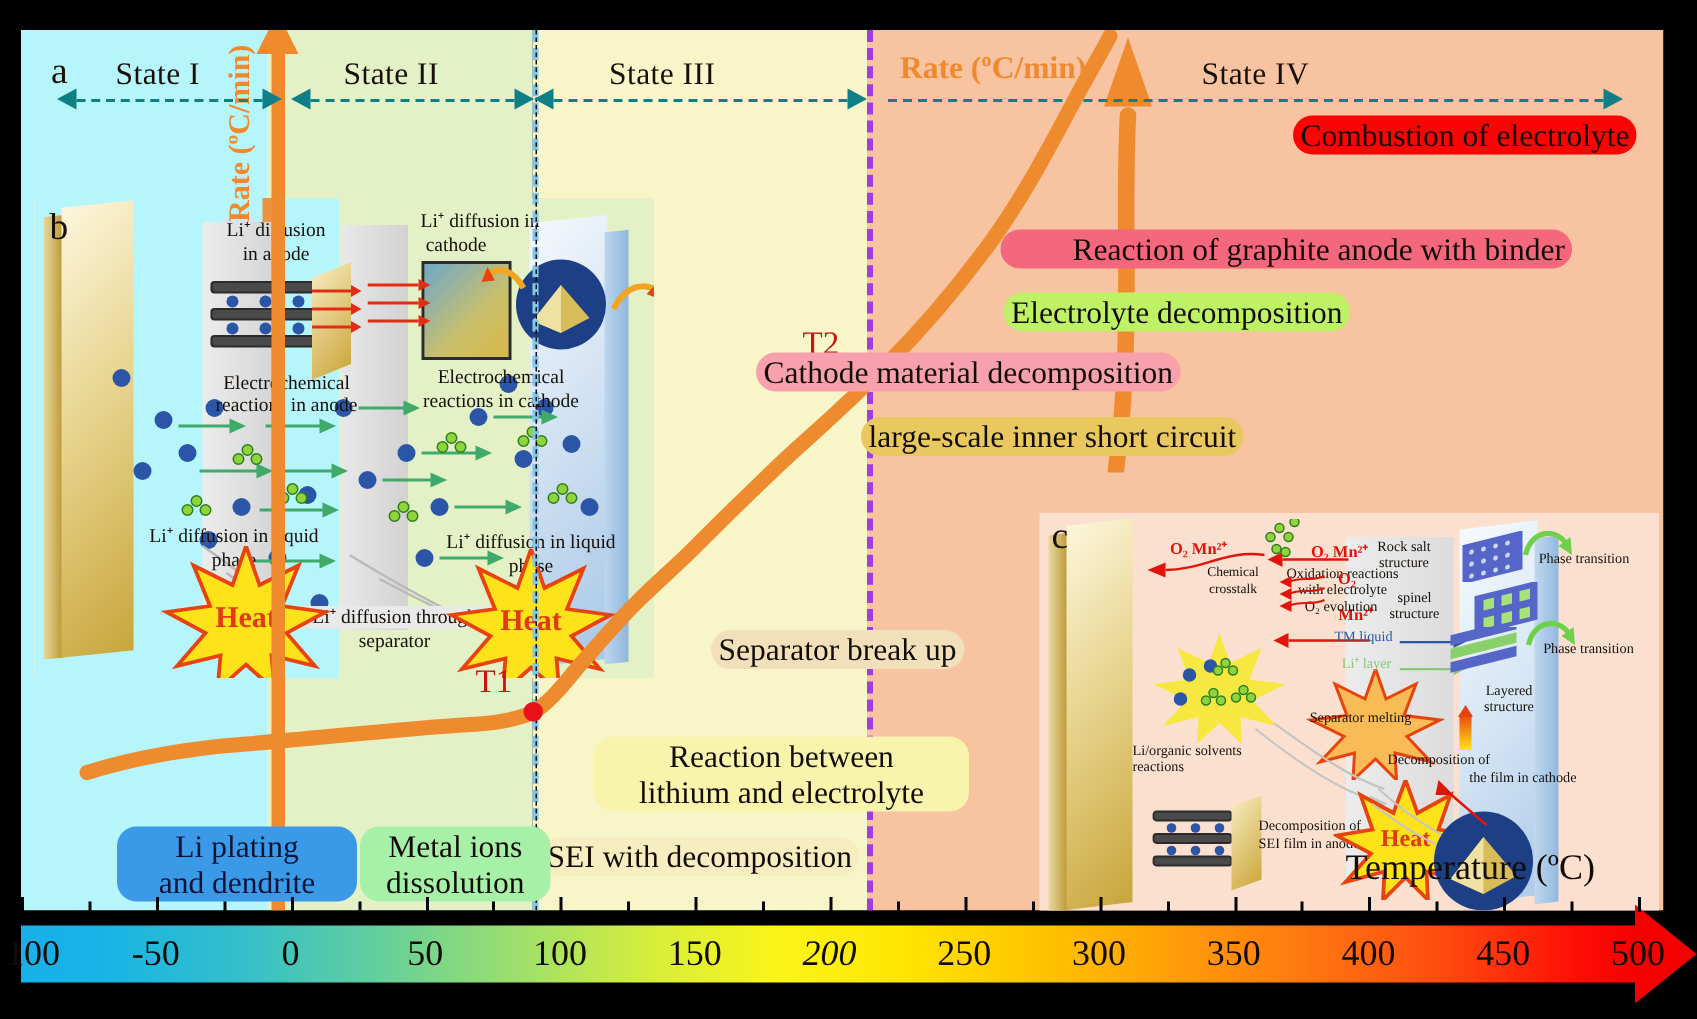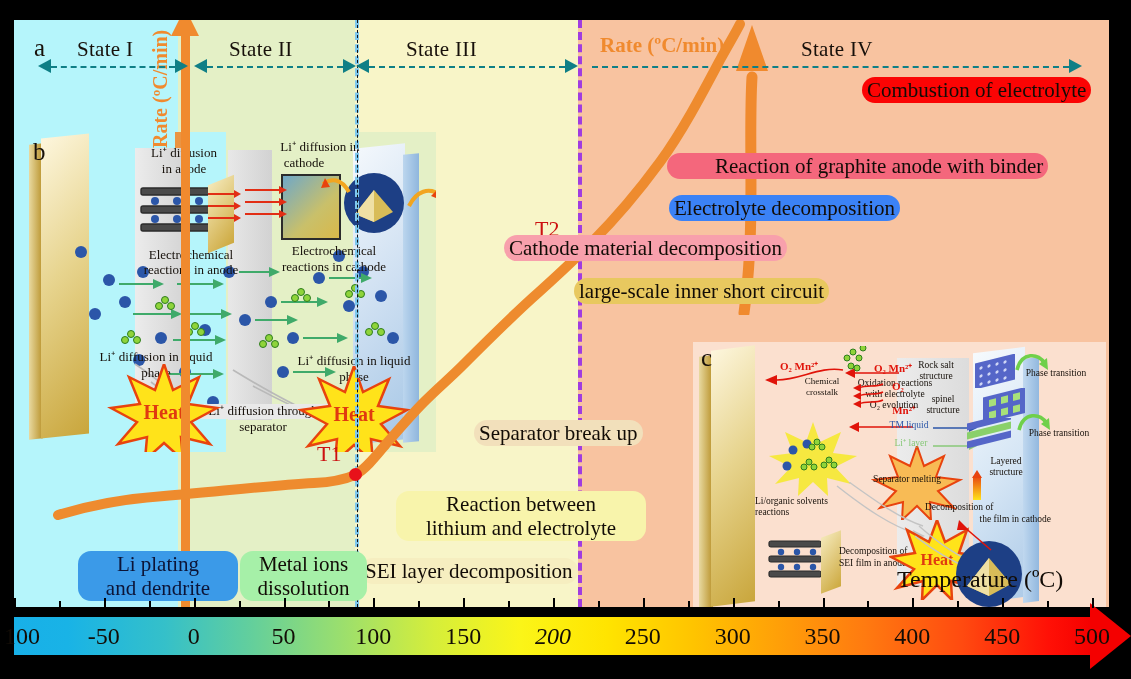--- a/index.html
+++ b/index.html
@@ -581,36 +581,36 @@
 
     <div class="tdot" style="left:335px;top:448px;"></div>
     <div class="tlab" style="left:303px;top:421px;">T1</div>
     <div class="tdot" style="left:571px;top:223px;"></div>
     <div class="tlab" style="left:521px;top:196px;">T2</div>
 
     <div class="box" style="left:848px;top:57px;font-size:21px;background:#fb0404;">Combustion of electrolyte</div>
 
     <div class="box" style="left:653px;top:133px;font-size:21px;background:#f4677c;padding-left:48px;">Reaction of graphite anode with binder</div>
 
-    <div class="box" style="left:655px;top:175px;font-size:21px;background:#3b82f6;">Electrolyte decomposition</div>
+    <div class="box" style="left:655px;top:175px;font-size:21px;background:#bef264;">Electrolyte decomposition</div>
 
     <div class="box" style="left:490px;top:215px;font-size:21px;background:#f8a0ac;">Cathode material decomposition</div>
 
     <div class="box" style="left:560px;top:258px;font-size:21px;background:#e8c85f;">large-scale inner short circuit</div>
 
 
     <div class="box" style="left:460px;top:400px;font-size:21px;background:#f2e0bb;">Separator break up</div>
 
 
     <div class="box two" style="left:382px;top:471px;width:240px;font-size:21px;background:#f8f4ab;">
       <span>Reaction between</span><br>
       <span>lithium and electrolyte</span>
     </div>
 
-    <div class="box" style="left:346px;top:538px;font-size:21px;background:#f6eec0;">SEI layer decomposition</div>
+    <div class="box" style="left:346px;top:538px;font-size:21px;background:#f6eec0;">SEI with decomposition</div>
 
     <div class="box two" style="left:64px;top:531px;width:150px;font-size:21px;background:#3b9ae8;color:#0c1436;">
       <span>Li plating</span><br>
       <span>and dendrite</span>
     </div>
 
     <div class="box two" style="left:226px;top:531px;width:117px;font-size:21px;background:#a6f0a8;">
       <span>Metal ions</span><br>
       <span>dissolution</span>
     </div>

